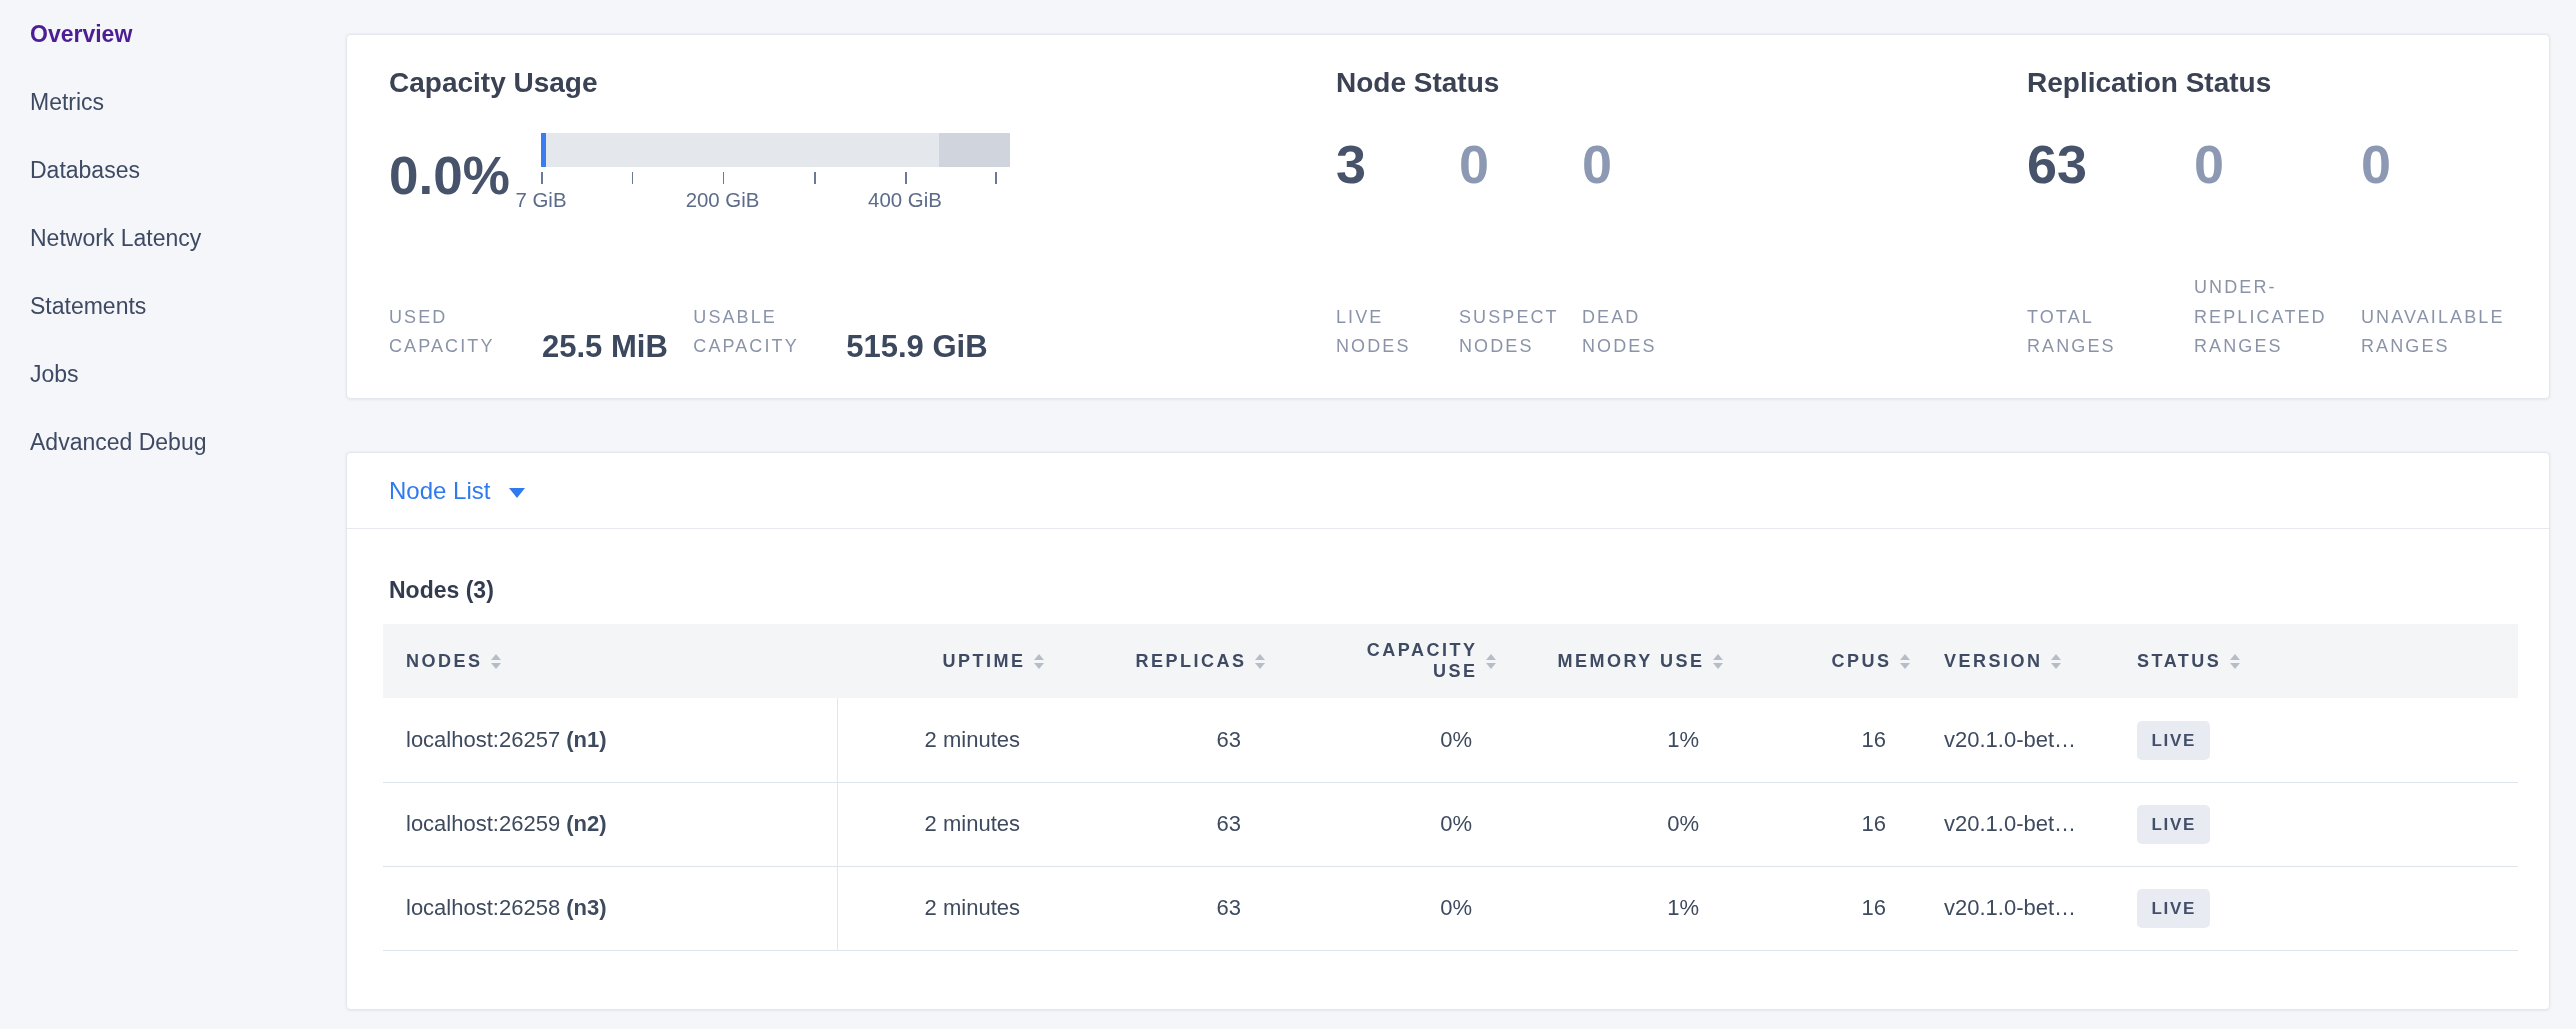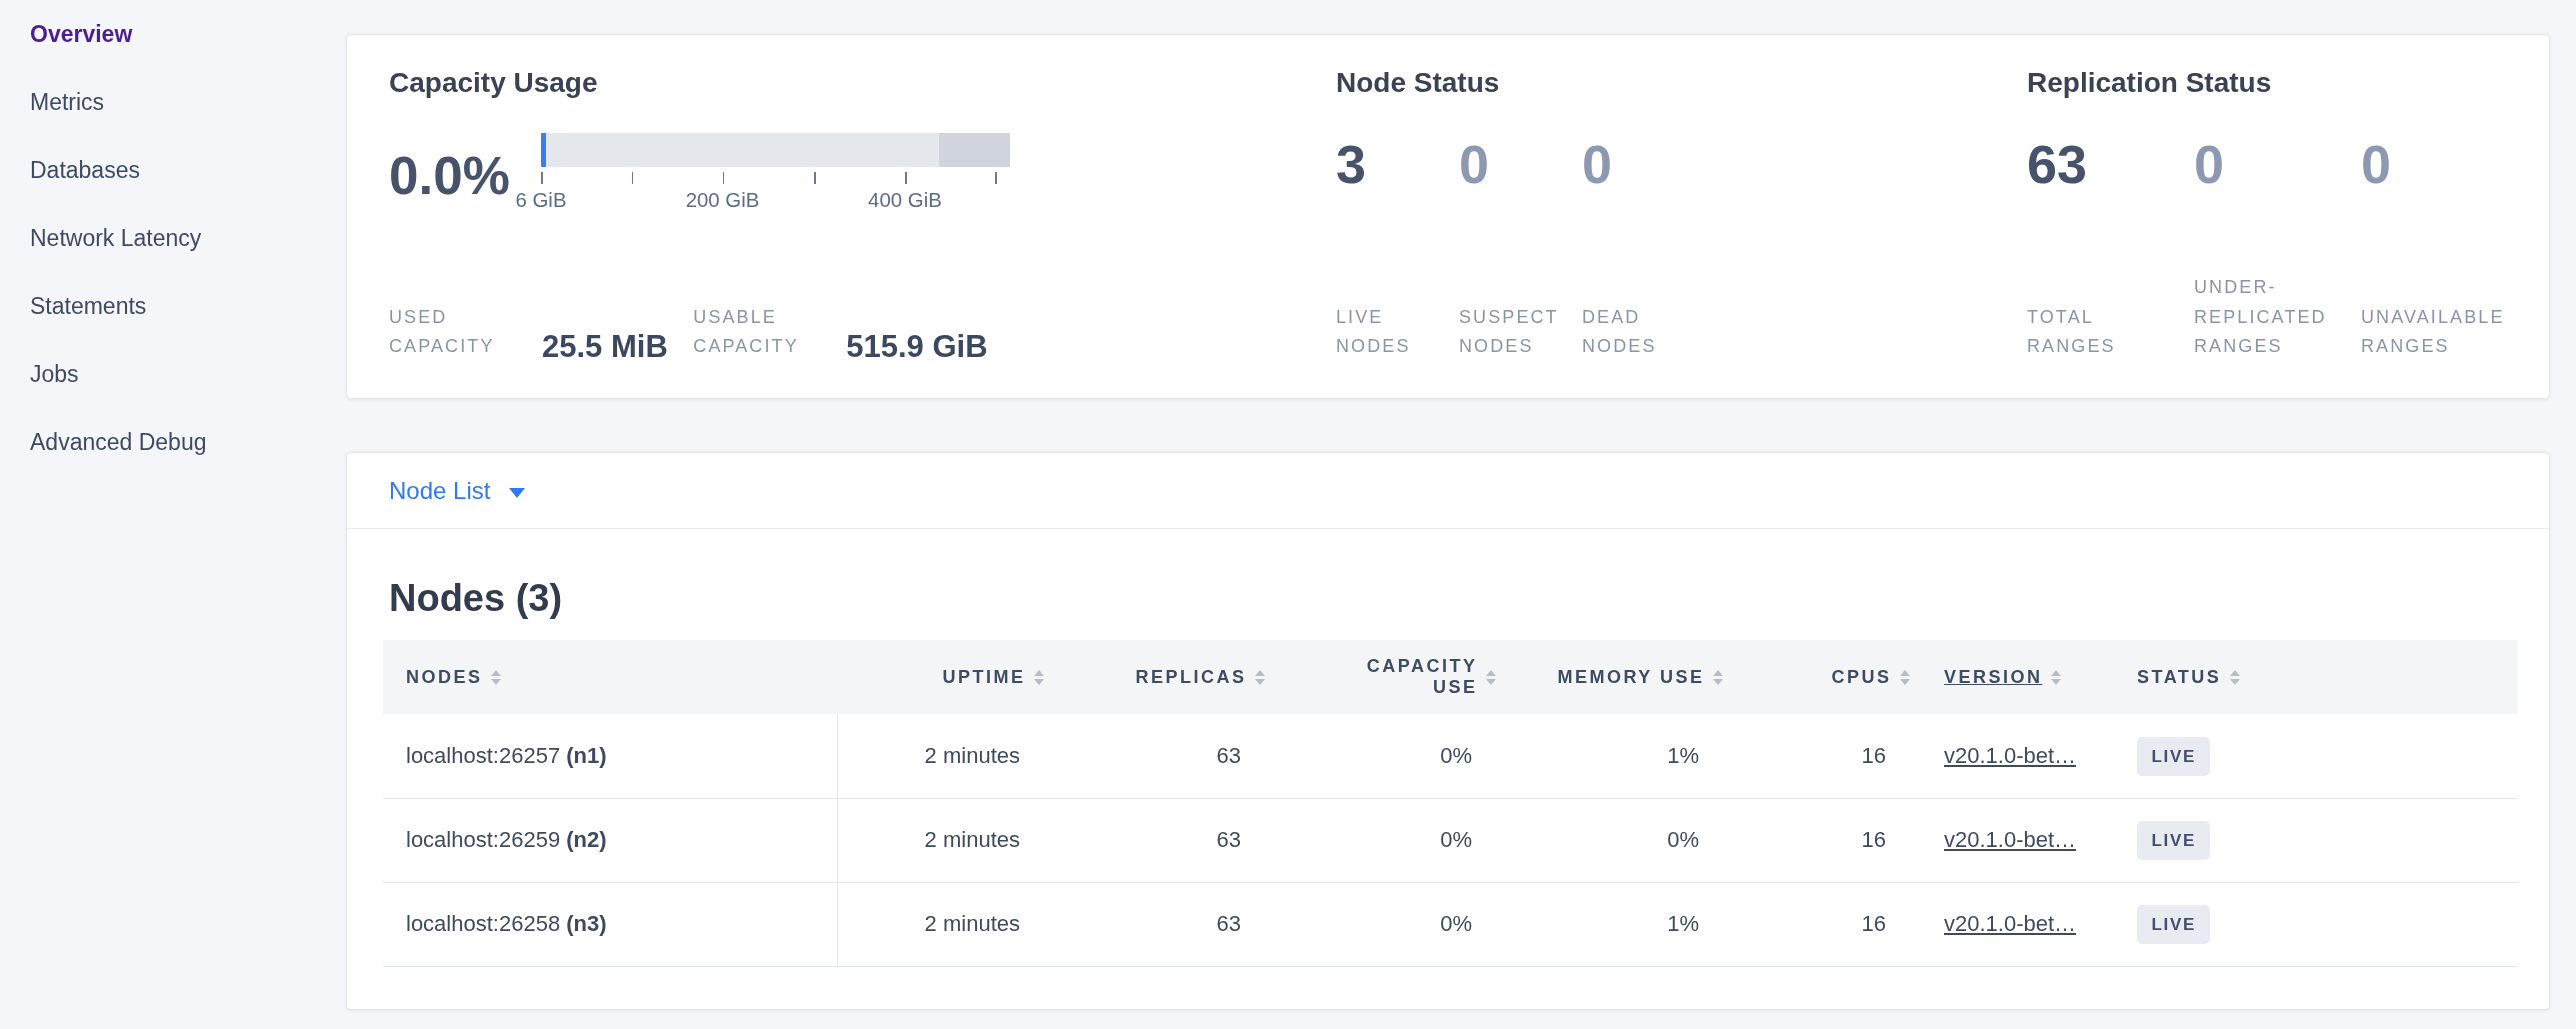--- a/index.html
+++ b/index.html
@@ -67,21 +67,21 @@
   .dropdown-row {
     height:76px; display:flex; align-items:center; padding-left:42px;
     border-bottom:0.8px solid #e7e9ef; cursor:pointer;
   }
   .dd-label { font-size:24px; font-weight:500; color:#2f7af0; }
   .caret-down {
     width:0; height:0; margin-left:18.7px; margin-top:5.1px;
     border-left:8.5px solid transparent; border-right:8.5px solid transparent;
     border-top:10.2px solid #2f7af0;
   }
-  .table-heading { margin:48px 0 20.4px 42px; font-size:38px; font-weight:600; color:#333c4e; }
+  .table-heading { margin:48px 0 20.4px 42px; font-size:23px; font-weight:600; color:#333c4e; }
   table { border-collapse:collapse; table-layout:fixed; margin-left:36px; width:2135px; }
   thead th {
     background:#f4f5f7; height:74px; font-size:18px; font-weight:700;
     letter-spacing:2.5px; color:#3f4b63; white-space:pre-line; cursor:pointer;
   }
   th .th-inner { display:flex; align-items:center; }
   th.al-r .th-inner { justify-content:flex-end; }
   th.al-l .th-inner { justify-content:flex-start; }
   .sort-icon { display:inline-flex; flex-direction:column; gap:2.5px; margin-left:8.5px; flex:0 0 auto; }
   .sort-icon .up {
@@ -92,21 +92,21 @@
     width:0; height:0; border-left:5.1px solid transparent; border-right:5.1px solid transparent;
     border-top:6px solid #b6bdc9;
   }
   tbody td {
     height:84px; font-size:22px; color:#3e4a5e;
     border-bottom:0.8px solid #dfe3ec; background:#fff;
   }
   td.al-r { text-align:right; padding-right:24px; }
   td.nodes-cell { border-right:0.8px solid #e3e6ed; padding-left:23px; }
   th.nodes-th { padding-left:23px; }
-  td.version-cell, th.version-th { padding-left:34px;text-decoration:underline; }
+  td.version-cell, th.version-th { padding-left:34px; }
   td.status-cell, th.status-th { padding-left:23px; }
   .node-id { font-weight:700; }
   .badge {
     display:inline-block; height:39px; line-height:39px; padding:0 14.4px;
     background:#e8ebf2; border-radius:5.1px; font-size:17px; font-weight:700;
     letter-spacing:1.7px; color:#44506a;
   }
 </style>
 </head>
 <body>
@@ -135,21 +135,21 @@
             <div class="seg-dark"></div>
             <div class="used-sliver"></div>
           </div>
           <div class="cap-axis">
             <span class="tick" style="left:0%"></span>
             <span class="tick" style="left:19.3%"></span>
             <span class="tick" style="left:38.7%"></span>
             <span class="tick" style="left:58.2%"></span>
             <span class="tick" style="left:77.6%"></span>
             <span class="tick" style="left:96.9%"></span>
-            <span class="tick-label" style="left:0%">6 GiB</span>
+            <span class="tick-label" style="left:0%">7 GiB</span>
             <span class="tick-label" style="left:38.7%">200 GiB</span>
             <span class="tick-label" style="left:77.6%">400 GiB</span>
           </div>
         </div>
       </div>
       <div class="cap-kvs">
         <div class="kv">
           <span class="caps">USED
 CAPACITY</span>
           <span class="kv-val">25.5 MiB</span>

